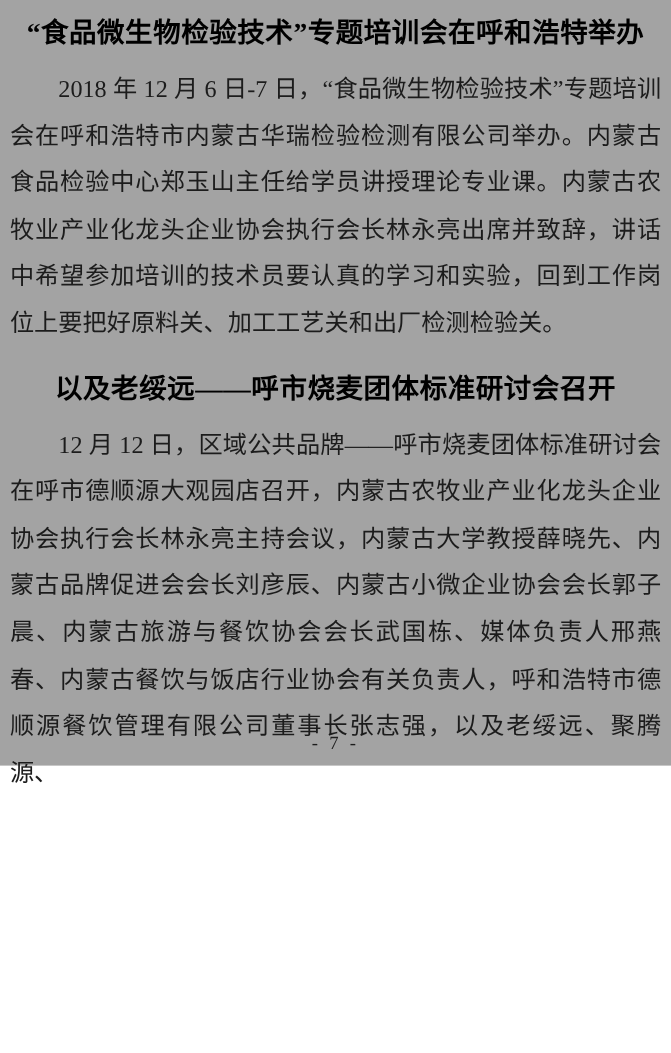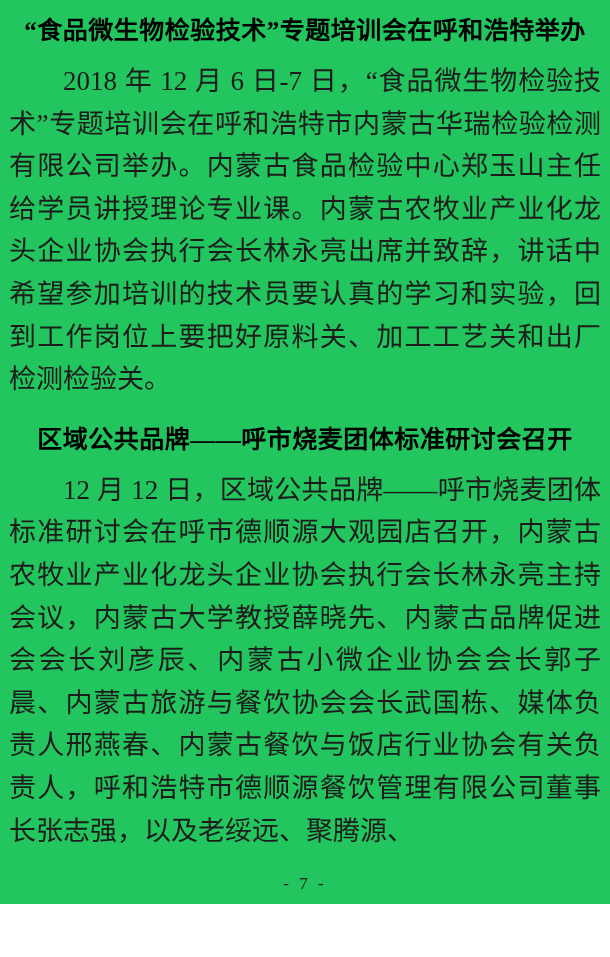--- a/index.html
+++ b/index.html
@@ -10,40 +10,40 @@
   body {
     width: 610px;
     height: 957px;
     position: relative;
     overflow: hidden;
     font-family: "Liberation Serif", "DejaVu Serif", serif;
   }
   .page {
     box-sizing: border-box;
     width: 610px;
-    height: 904px;
+    height: 696px;
     padding: 12px 9px 0 9px;
     position: relative;
-    background: #22c55e;
+    background: #a3a3a3;
     color: #1c1c1c;
   }
   .doc-title {
     font-size: 25px;
     font-weight: 700;
     line-height: 34px;
     text-align: center;
     color: #000000;
     margin: 2px 0 12px 0;
     letter-spacing: 0.5px;
   }
   .doc-title.second {
     margin: 22px 0 12px 0;
   }
   .para {
-    font-size: 27px;
+    font-size: 22px;
     line-height: 42.6px;
     text-align: justify;
     text-indent: 2em;
     margin: 0;
     color: #1c1c1c;
     word-break: break-all;
   }
   .page-number {
     position: absolute;
     left: 0;
@@ -58,19 +58,19 @@
 </head>
 <body>
 
 <div class="page">
 
   <h1 class="doc-title">“食品微生物检验技术”专题培训会在呼和浩特举办</h1>
 
   <p class="para">2018 年 12 月 6 日-7 日，“食品微生物检验技术”专题培训会在呼和浩特市内蒙古华瑞检验检测有限公司举办。内蒙古食品检验中心郑玉山主任给学员讲授理论专业课。内蒙古农牧业产业化龙头企业协会执行会长林永亮出席并致辞，讲话中希望参加培训的技术员要认真的学习和实验，回到工作岗位上要把好原料关、加工工艺关和出厂检测检验关。</p>
 
 
-  <h2 class="doc-title second">区域公共品牌——呼市烧麦团体标准研讨会召开</h2>
+  <h2 class="doc-title second">以及老绥远——呼市烧麦团体标准研讨会召开</h2>
 
   <p class="para">12 月 12 日，区域公共品牌——呼市烧麦团体标准研讨会在呼市德顺源大观园店召开，内蒙古农牧业产业化龙头企业协会执行会长林永亮主持会议，内蒙古大学教授薛晓先、内蒙古品牌促进会会长刘彦辰、内蒙古小微企业协会会长郭子晨、内蒙古旅游与餐饮协会会长武国栋、媒体负责人邢燕春、内蒙古餐饮与饭店行业协会有关负责人，呼和浩特市德顺源餐饮管理有限公司董事长张志强，以及老绥远、聚腾源、</p>
 
   <div class="page-number">- 7 -</div>
 
 </div>
 
 </body></html>

